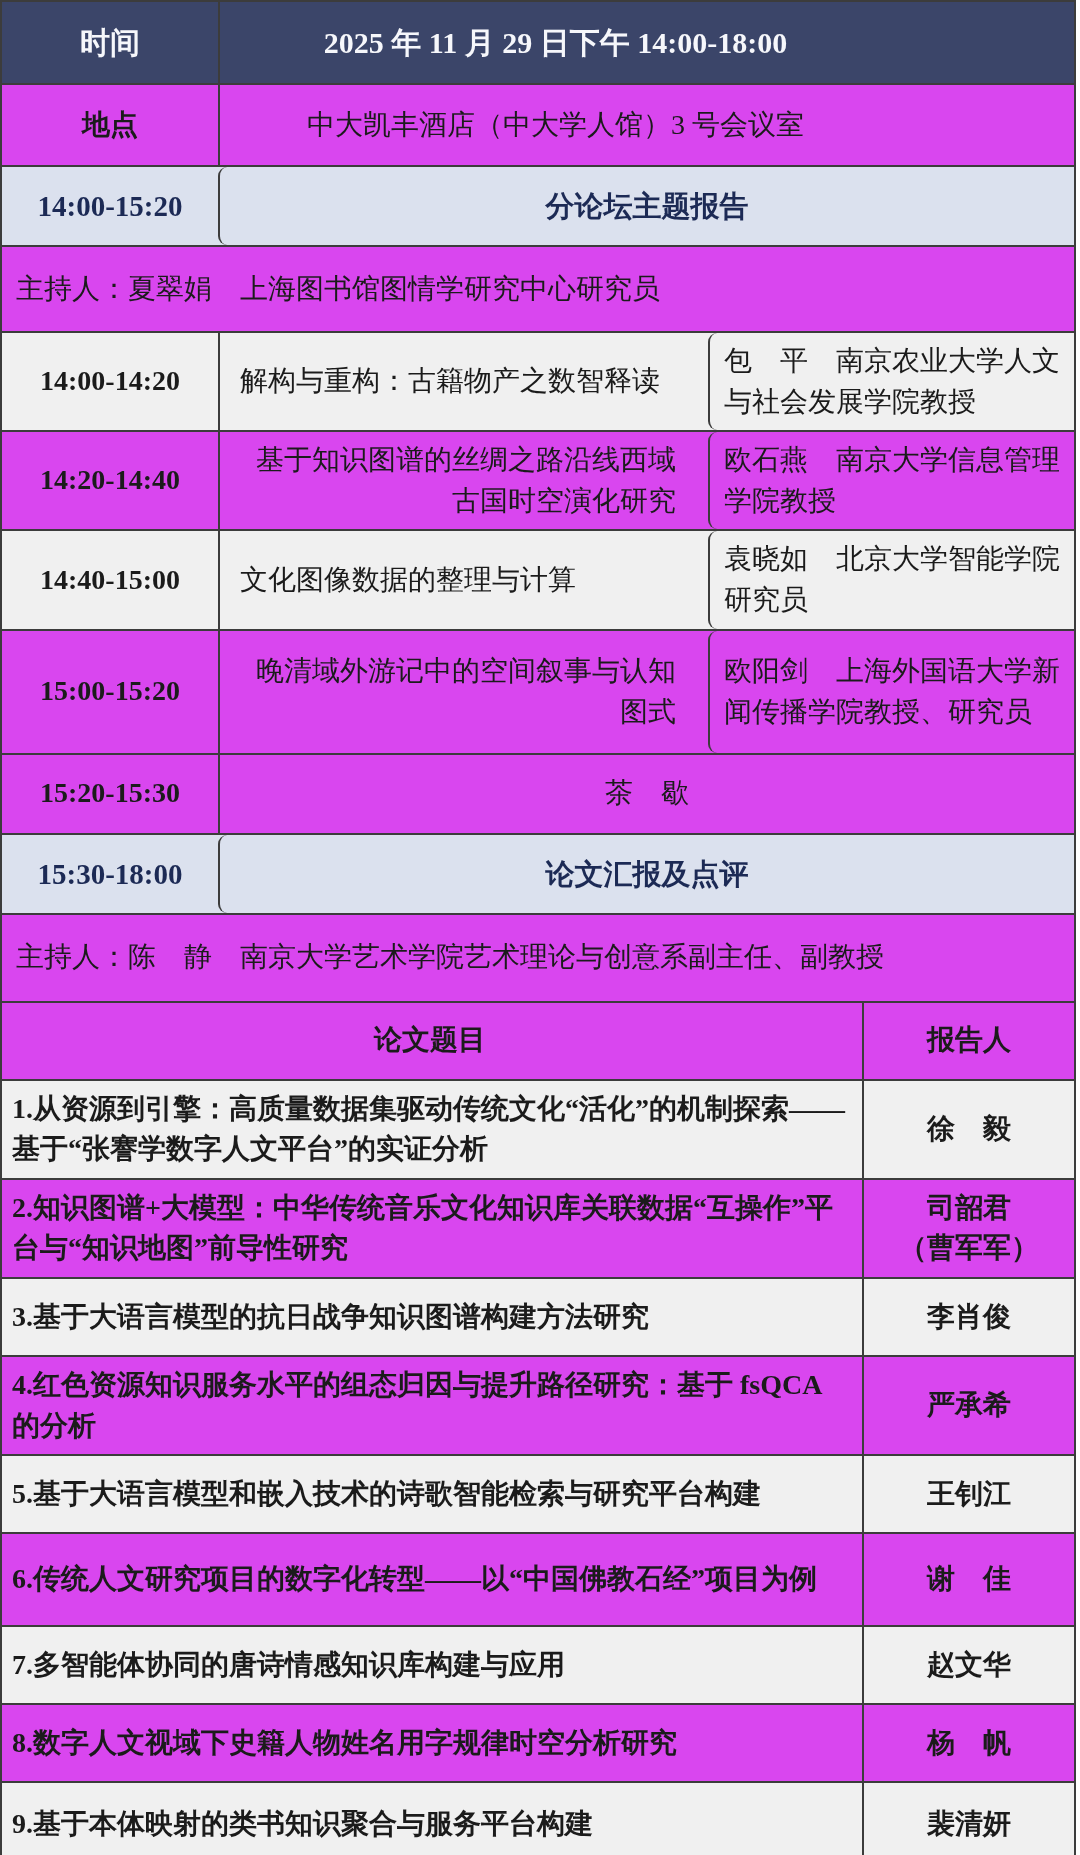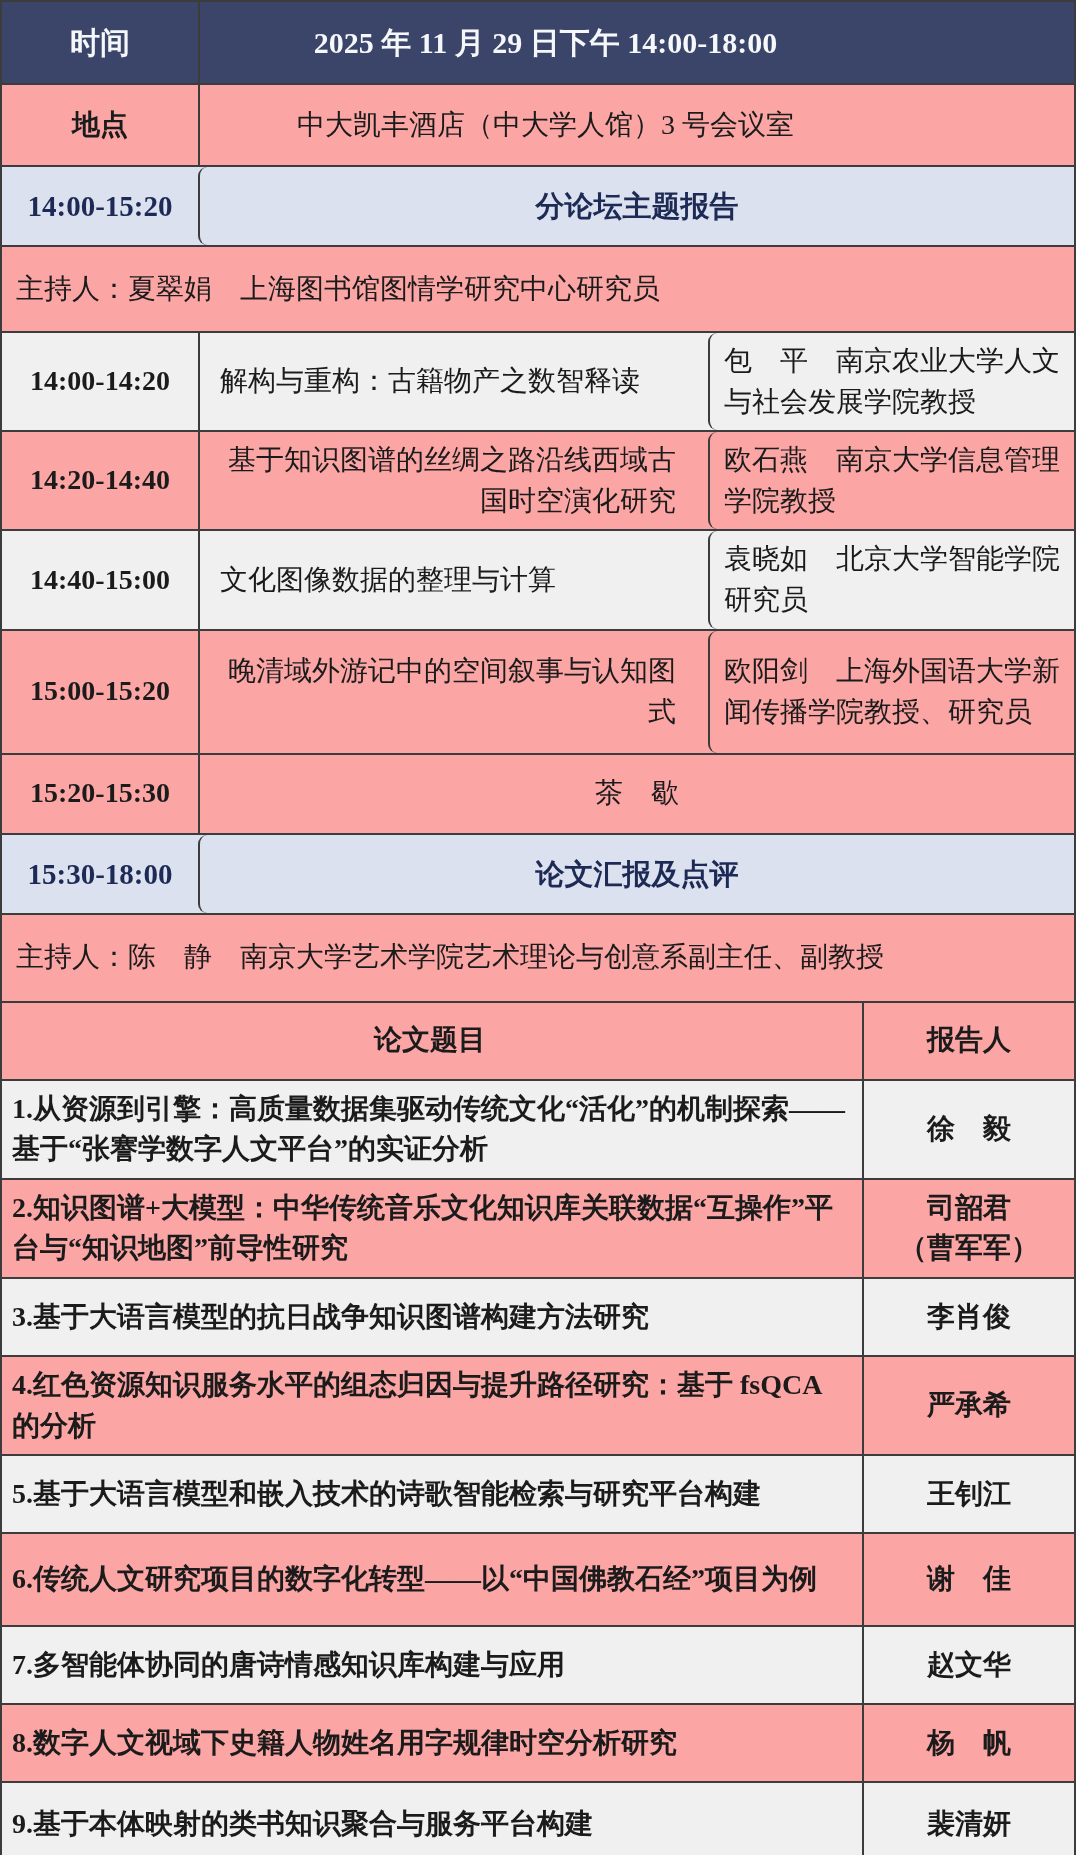--- a/index.html
+++ b/index.html
@@ -11,33 +11,33 @@
   }
   .table{
     width:1076px;
     border:2px solid #3c3c3c;
     border-top:none;
     box-sizing:border-box;
   }
   .row{
     display:flex;
     border-top:2px solid #3c3c3c;
-    background:#fca5a5;
+    background:#d946ef;
     box-sizing:border-box;
   }
   .cell{
     display:flex;
     align-items:center;
     box-sizing:border-box;
     line-height:1.45;
     font-size:28px;
   }
   .vline{border-left:2px solid #3c3c3c;}
   
-  .c-time{width:196px;flex:none;justify-content:center;text-align:center;font-weight:bold;}
+  .c-time{width:216px;flex:none;justify-content:center;text-align:center;font-weight:bold;}
   .c-mid{flex:1;padding:8px 32px 8px 20px;text-align:right;}
   .c-spk{width:366px;flex:none;padding:8px 10px 8px 14px;border-radius:9px;}
   .c-merged{flex:1;justify-content:center;text-align:center;}
   .c-full{flex:1;padding:10px 16px 10px 14px;}
   .c-ptitle{flex:1;padding:8px 14px 8px 10px;font-weight:bold;}
   .c-pres{width:212px;flex:none;justify-content:center;text-align:center;font-weight:bold;white-space:pre-line;}
   
   .r-dark{background:#3b4569;}
   .r-dark .cell{color:#f6f7fb;font-weight:bold;font-size:30px;}
   .r-sess{background:#dbe1ee;}

